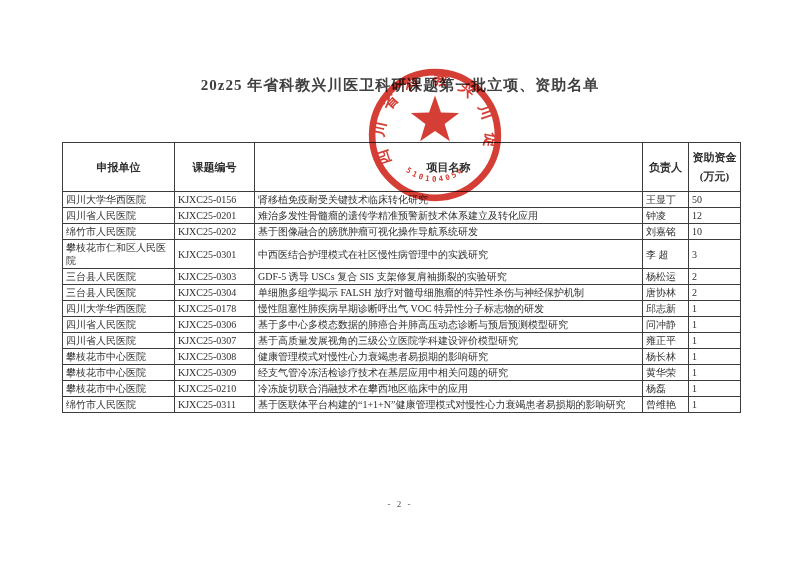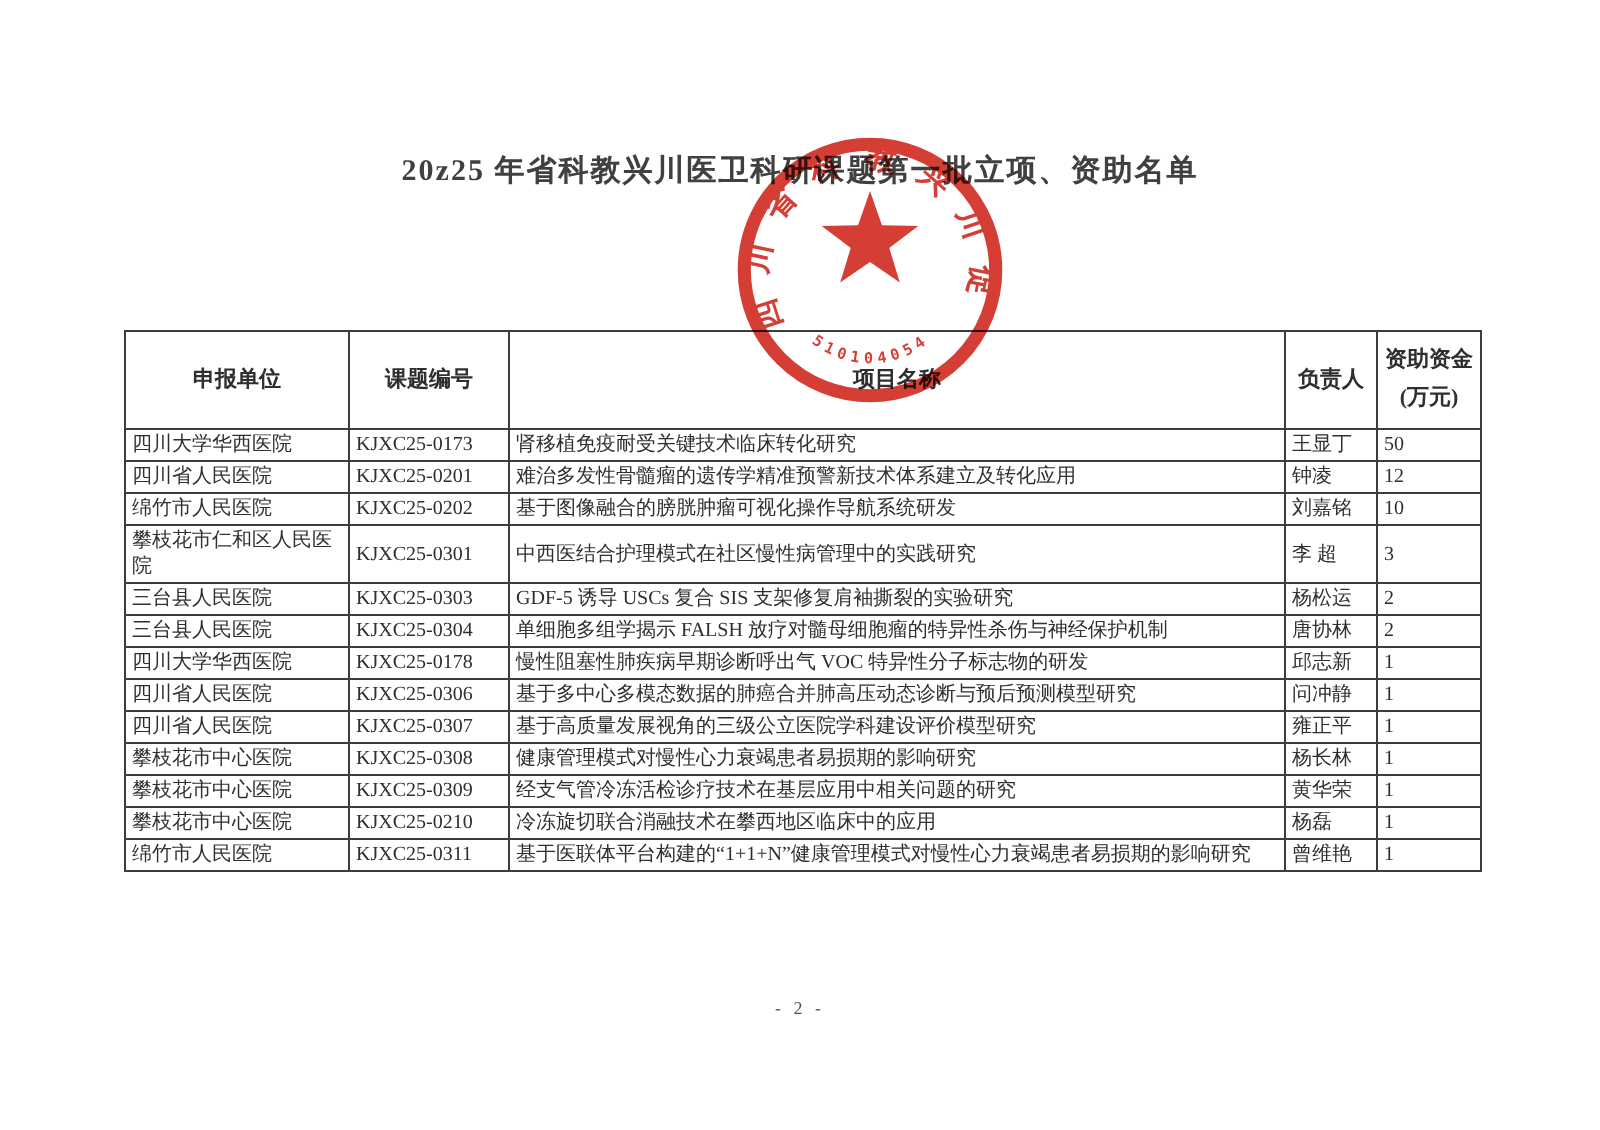--- a/index.html
+++ b/index.html
@@ -6,21 +6,21 @@
   body{
     width:800px;height:565px;position:relative;background:#ffffff;
     font-family:"Liberation Serif","DejaVu Serif",serif;
     color:#2e2e2e;overflow:hidden;
   }
   .doc-title{
     position:absolute;top:76px;left:0;width:100%;
     text-align:center;font-weight:bold;font-size:15px;letter-spacing:1px;
     color:#404040;
   }
-  .table-wrap{position:absolute;left:62px;top:142px;width:678px;margin-top:23px;}
+  .table-wrap{position:absolute;left:62px;top:142px;width:678px;}
   table.main{
     width:100%;border-collapse:collapse;table-layout:fixed;
     font-size:10px;color:#2f2f2f;
   }
   table.main th,table.main td{
     border:1px solid #3c3c3c;padding:1px 3px;line-height:13px;
     vertical-align:middle;word-break:break-all;overflow:hidden;
   }
   table.main th{
     font-weight:bold;font-size:11px;text-align:center;height:46px;
@@ -59,21 +59,21 @@
         <th>负责人</th>
         <th class="fund-head">
           <div>资助资金</div>
           <div>(万元)</div>
         </th>
       </tr>
     </thead>
     <tbody>
         <tr>
           <td>四川大学华西医院</td>
-          <td>KJXC25-0173</td>
+          <td>KJXC25-0156</td>
           <td>肾移植免疫耐受关键技术临床转化研究</td>
           <td>王显丁</td>
           <td>50</td>
         </tr>
         <tr>
           <td>四川省人民医院</td>
           <td>KJXC25-0201</td>
           <td>难治多发性骨髓瘤的遗传学精准预警新技术体系建立及转化应用</td>
           <td>钟凌</td>
           <td>12</td>

